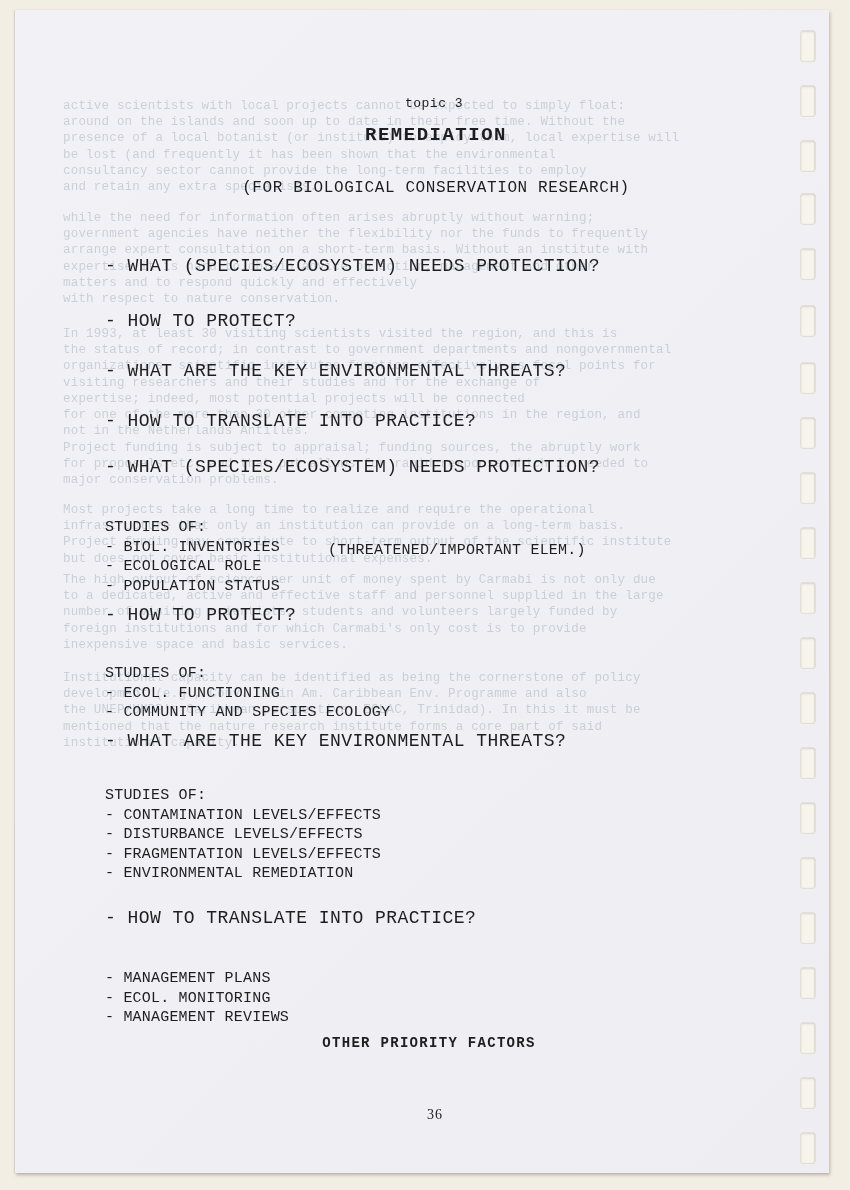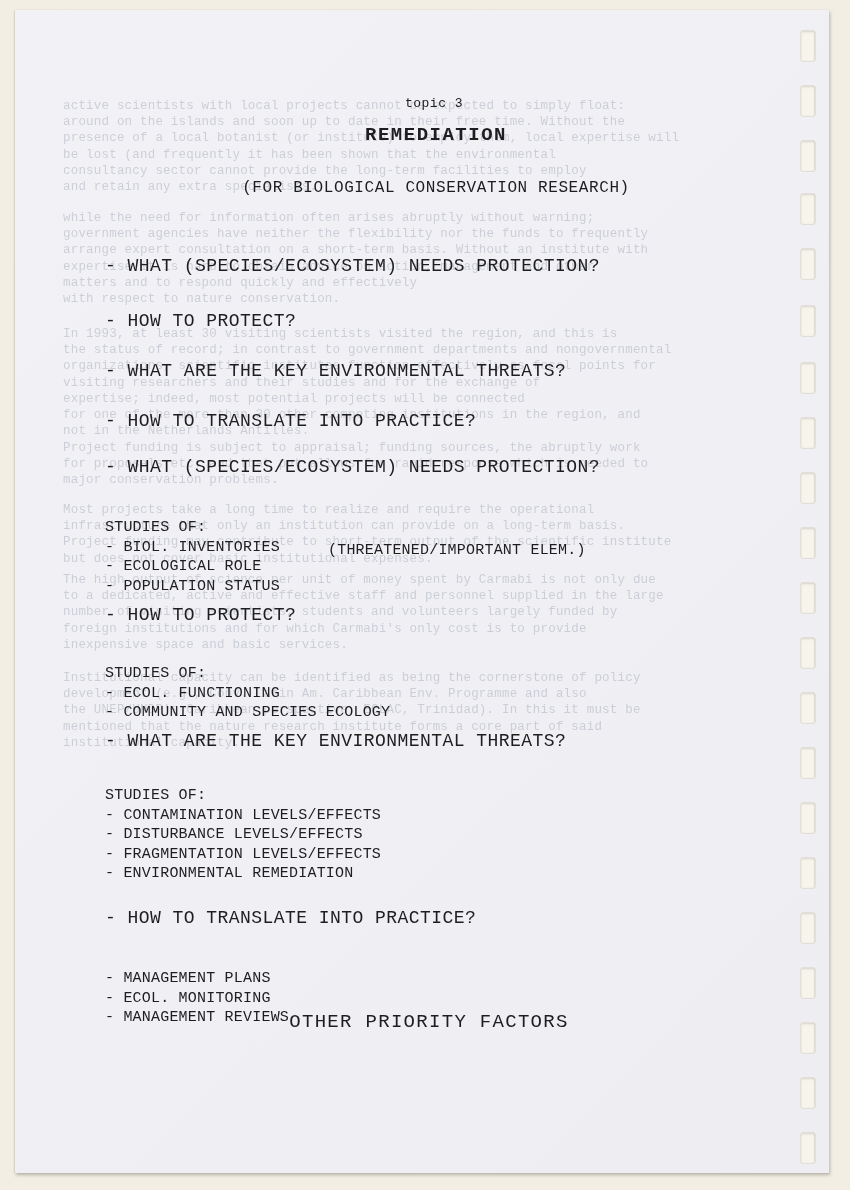--- a/index.html
+++ b/index.html
@@ -15,21 +15,21 @@
   }
   .abs{position:absolute;}
   .ink{color:#1e1e20;}
   .center{left:0;width:100%;text-align:center;}
   .topic-label{font-size:13px;letter-spacing:.5px;transform:translateX(12px);}
   .title{font-size:19px;font-weight:bold;letter-spacing:1.5px;transform:translateX(14px);}
   .subtitle{font-size:16px;letter-spacing:.6px;transform:translateX(14px);}
   .q{font-size:18px;font-weight:normal;letter-spacing:.45px;white-space:pre;}
   .list{font-size:15px;line-height:19.5px;letter-spacing:.2px;white-space:pre-line;margin-top:16px;}
   .note{font-size:15px;letter-spacing:.2px;}
-  .footer-line{font-size:19px;font-weight:normal;letter-spacing:1.3px;transform:translateX(7px);}
+  .footer-line{font-size:14px;font-weight:bold;letter-spacing:1.3px;transform:translateX(7px);margin-top:24px;}
   .page-number{font-family:"Liberation Serif","DejaVu Serif",serif;font-size:14px;letter-spacing:1px;transform:translateX(13px);}
   .bleed{
     color:#969cac;opacity:.40;filter:blur(.45px);
     font-size:12.5px;line-height:16.2px;letter-spacing:.2px;
     white-space:pre-line;width:732px;left:48px;
   }
   .hole{
     position:absolute;left:785px;width:14px;height:30px;
     background:#f7f4ec;border:1px solid #e2dfd8;border-radius:3px;
     box-shadow:inset 0 1px 2px rgba(90,85,75,.18), inset -1px 0 1px rgba(90,85,75,.10);
@@ -105,20 +105,21 @@
 - FRAGMENTATION LEVELS/EFFECTS
 - ENVIRONMENTAL REMEDIATION</div>
 
   <div class="abs q ink" style="left:90px;top:898px">- HOW TO TRANSLATE INTO PRACTICE?</div>
   <div class="abs list ink" style="left:90px;top:943px">- MANAGEMENT PLANS
 - ECOL. MONITORING
 - MANAGEMENT REVIEWS</div>
 
   <div class="abs center footer-line ink" style="top:1001px">OTHER PRIORITY FACTORS</div>
 
+  <div class="abs center page-number ink" style="top:1097px">36</div>
 
   <div class="hole" style="top:20px"></div>
   <div class="hole" style="top:75px"></div>
   <div class="hole" style="top:130px"></div>
   <div class="hole" style="top:183px"></div>
   <div class="hole" style="top:238px"></div>
   <div class="hole" style="top:295px"></div>
   <div class="hole" style="top:352px"></div>
   <div class="hole" style="top:407px"></div>
   <div class="hole" style="top:462px"></div>

